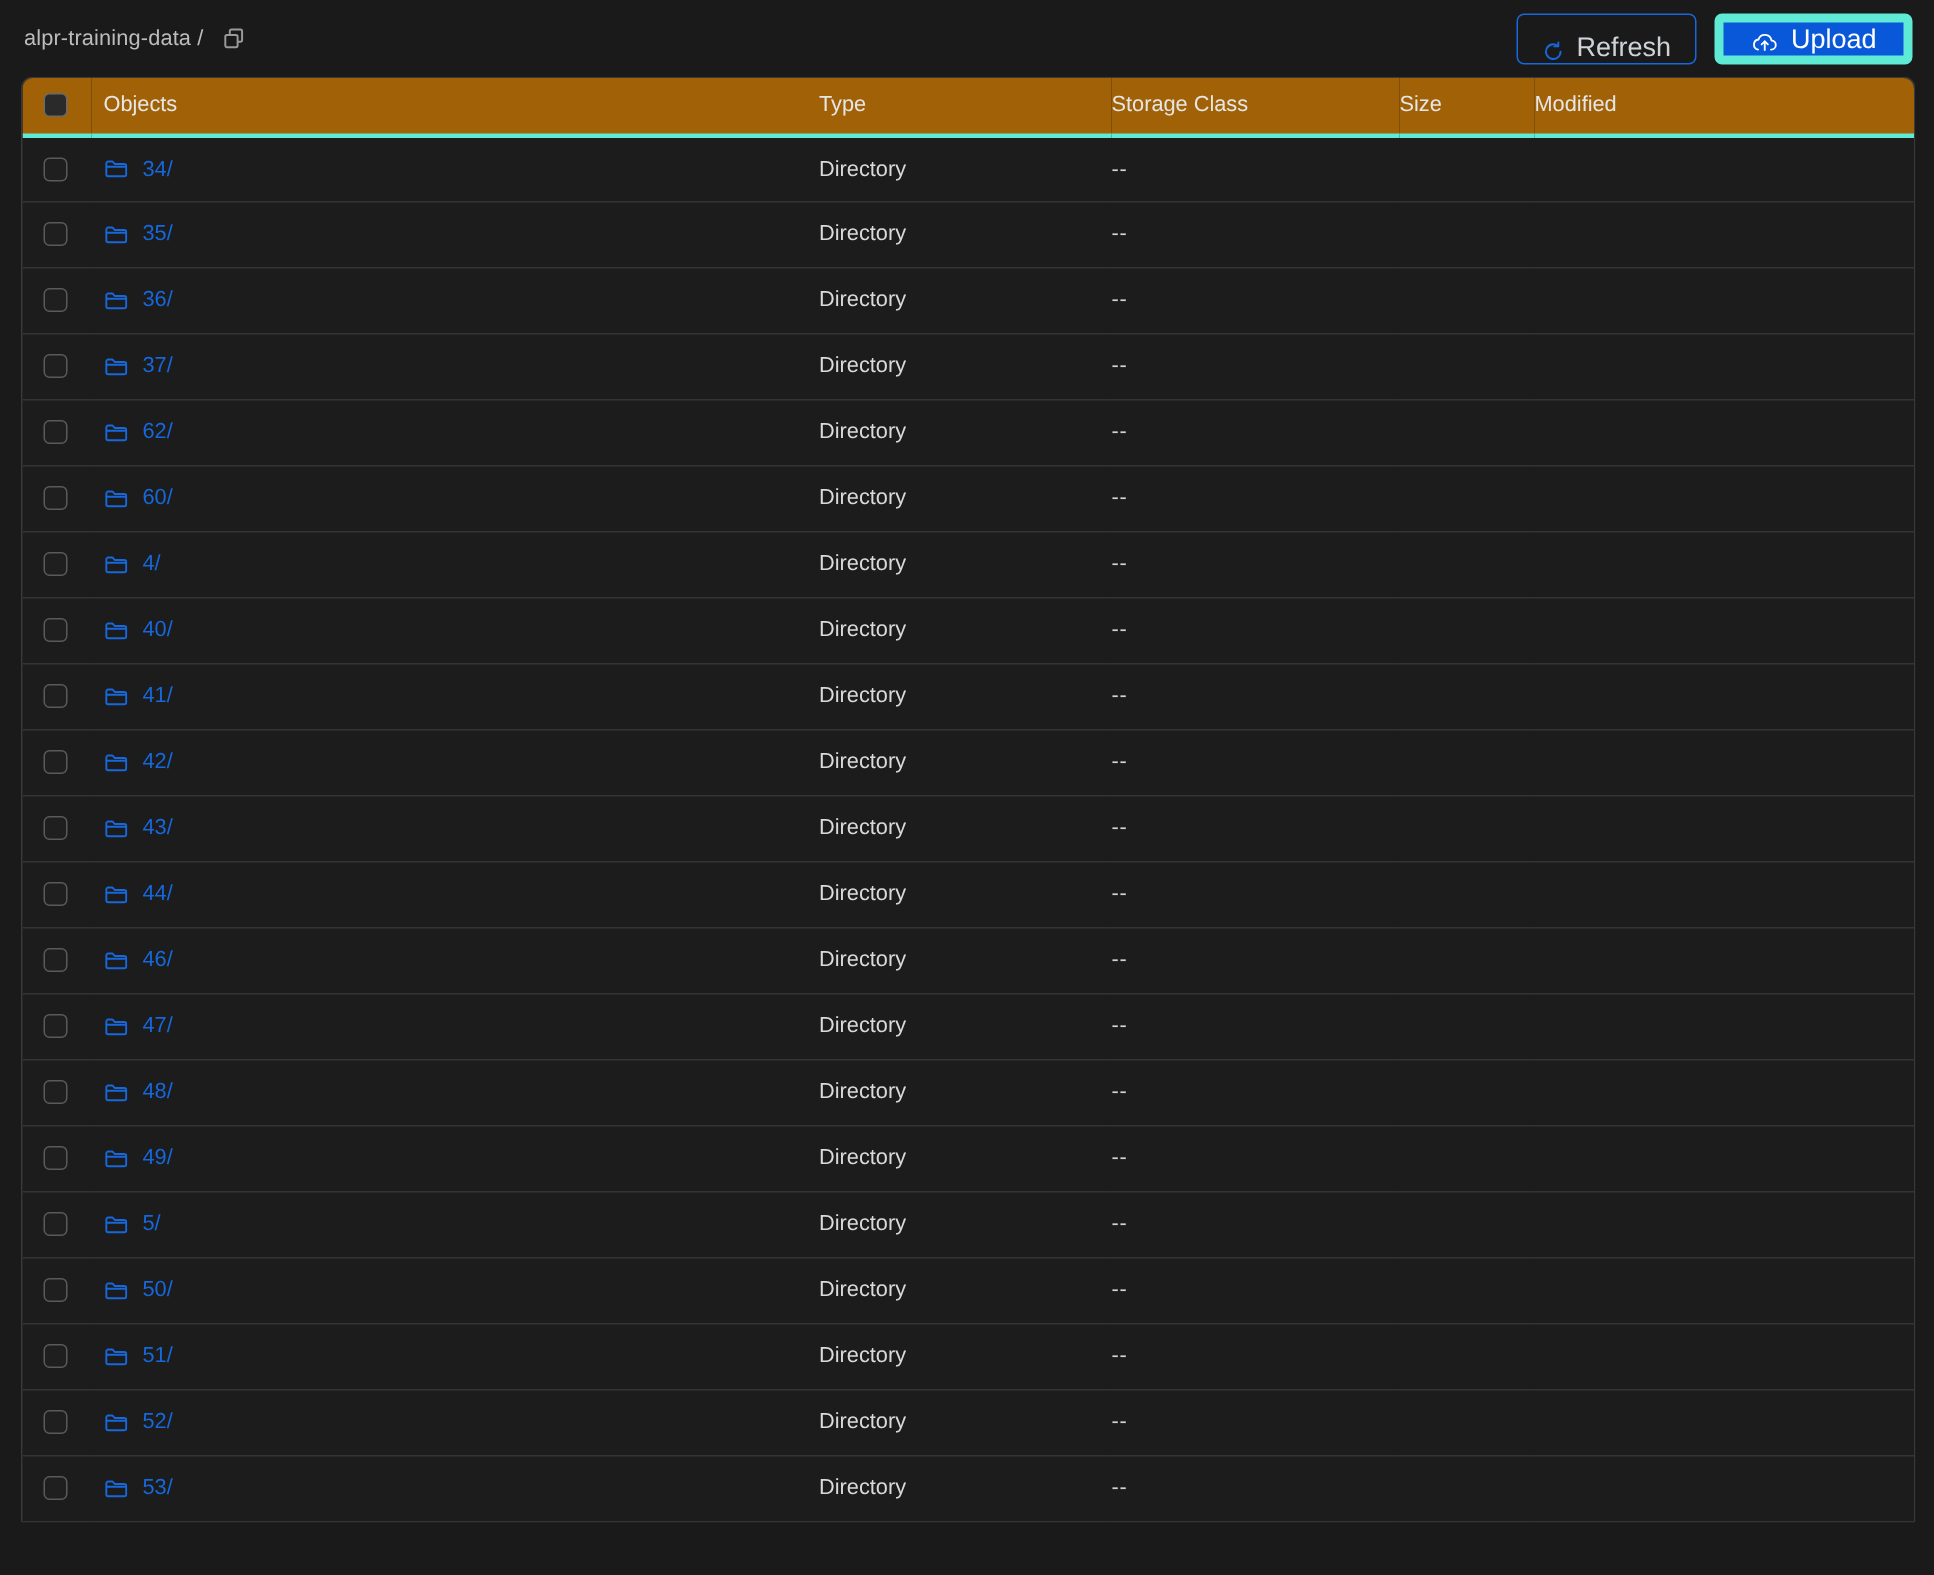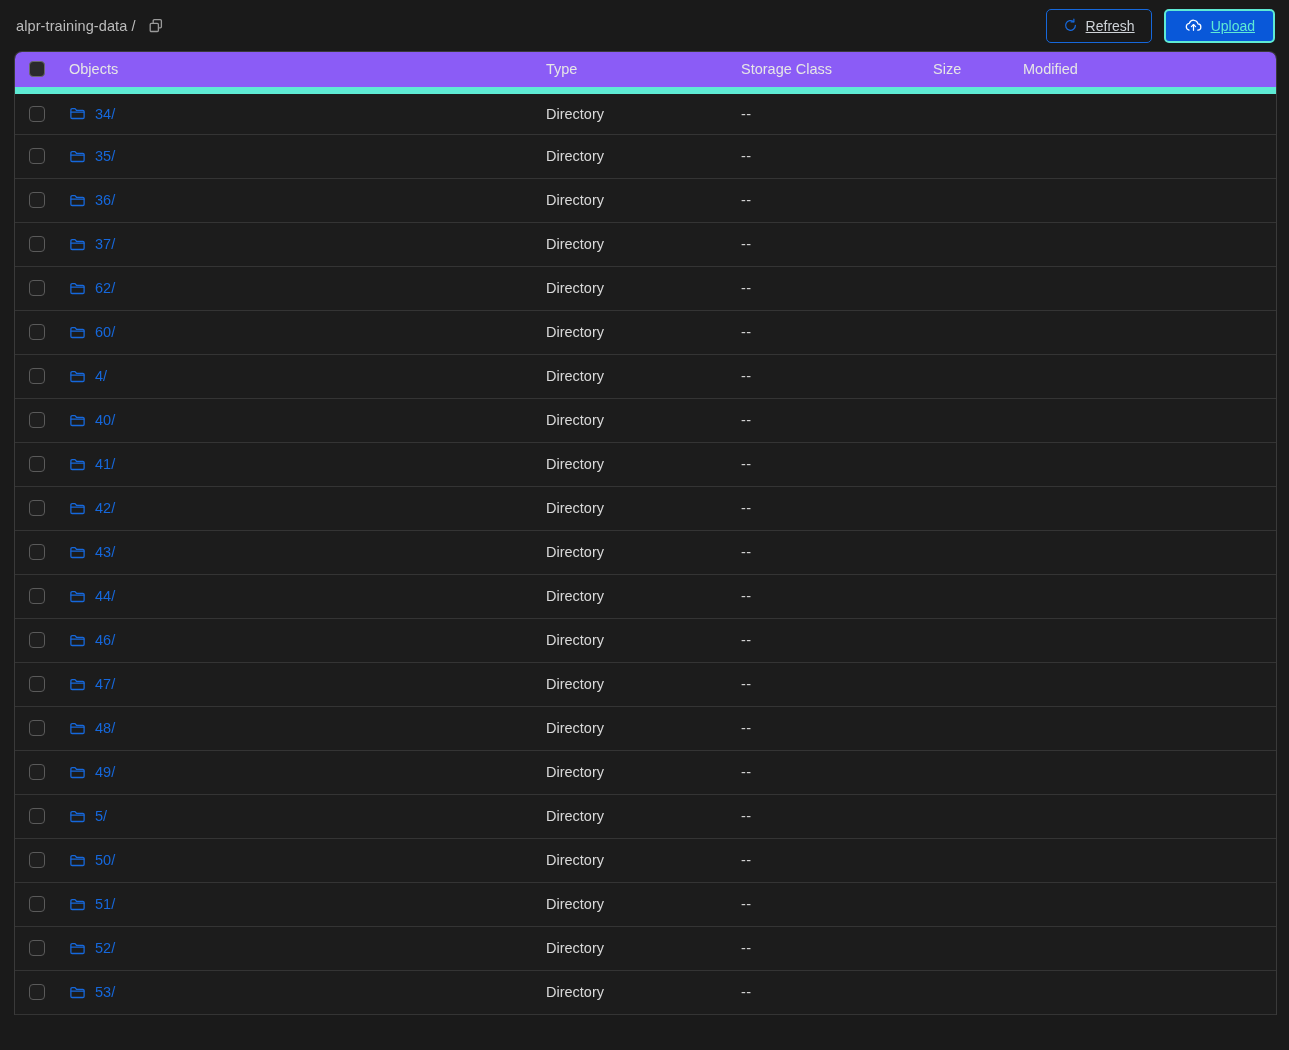--- a/index.html
+++ b/index.html
@@ -37,68 +37,67 @@
     cursor: pointer;
   }
   .topbar-actions {
     margin-left: auto;
     display: flex;
     align-items: center;
     gap: 12px;
   }
   .btn {
     display: inline-flex;
-    align-items: center;
+    align-items: flex-end;
     justify-content: center;
     gap: 8px;
     height: 34px;
     border-radius: 5px;
-    font-size: 14px;
+    font-size: 18px;
     cursor: pointer;
     white-space: nowrap;
     user-select: none;
-    text-decoration: underline;
   }
   .btn-outline {
     padding: 0 16px;
     background: transparent;
     border: 1px solid #1668dc;
     color: #cfd3d8;
   }
   .btn-primary {
     padding: 0 18px;
     background: #0958d9;
-    border: 2px solid #5eead4;
-    color: #5eead4;
+    border: 6px solid #5eead4;
+    color: #ffffff;
   }
   .btn svg { display: block; }
 
   
   .table-wrap {
     margin: 0 12px 0 14px;
     border: 1px solid #3a3a3a;
     border-radius: 8px 8px 0 0;
     border-bottom: none;
     overflow: hidden;
     background: #1c1c1c;
   }
   table {
     width: 100%;
     border-collapse: collapse;
     table-layout: fixed;
   }
   thead th {
-    background: #8b5cf6;
+    background: #a16207;
     color: #e6e6e6;
     font-size: 14.5px;
     font-weight: normal;
     text-align: left;
     height: 38px;
     padding: 0;
-    border-bottom: 7px solid #5eead4;
+    border-bottom: 3px solid #5eead4;
     vertical-align: middle;
   }
   tbody td {
     height: 44px;
     padding: 0;
     color: #d9d9d9;
     font-size: 14.5px;
     border-bottom: 1px solid #343434;
     vertical-align: middle;
     background: #1c1c1c;

